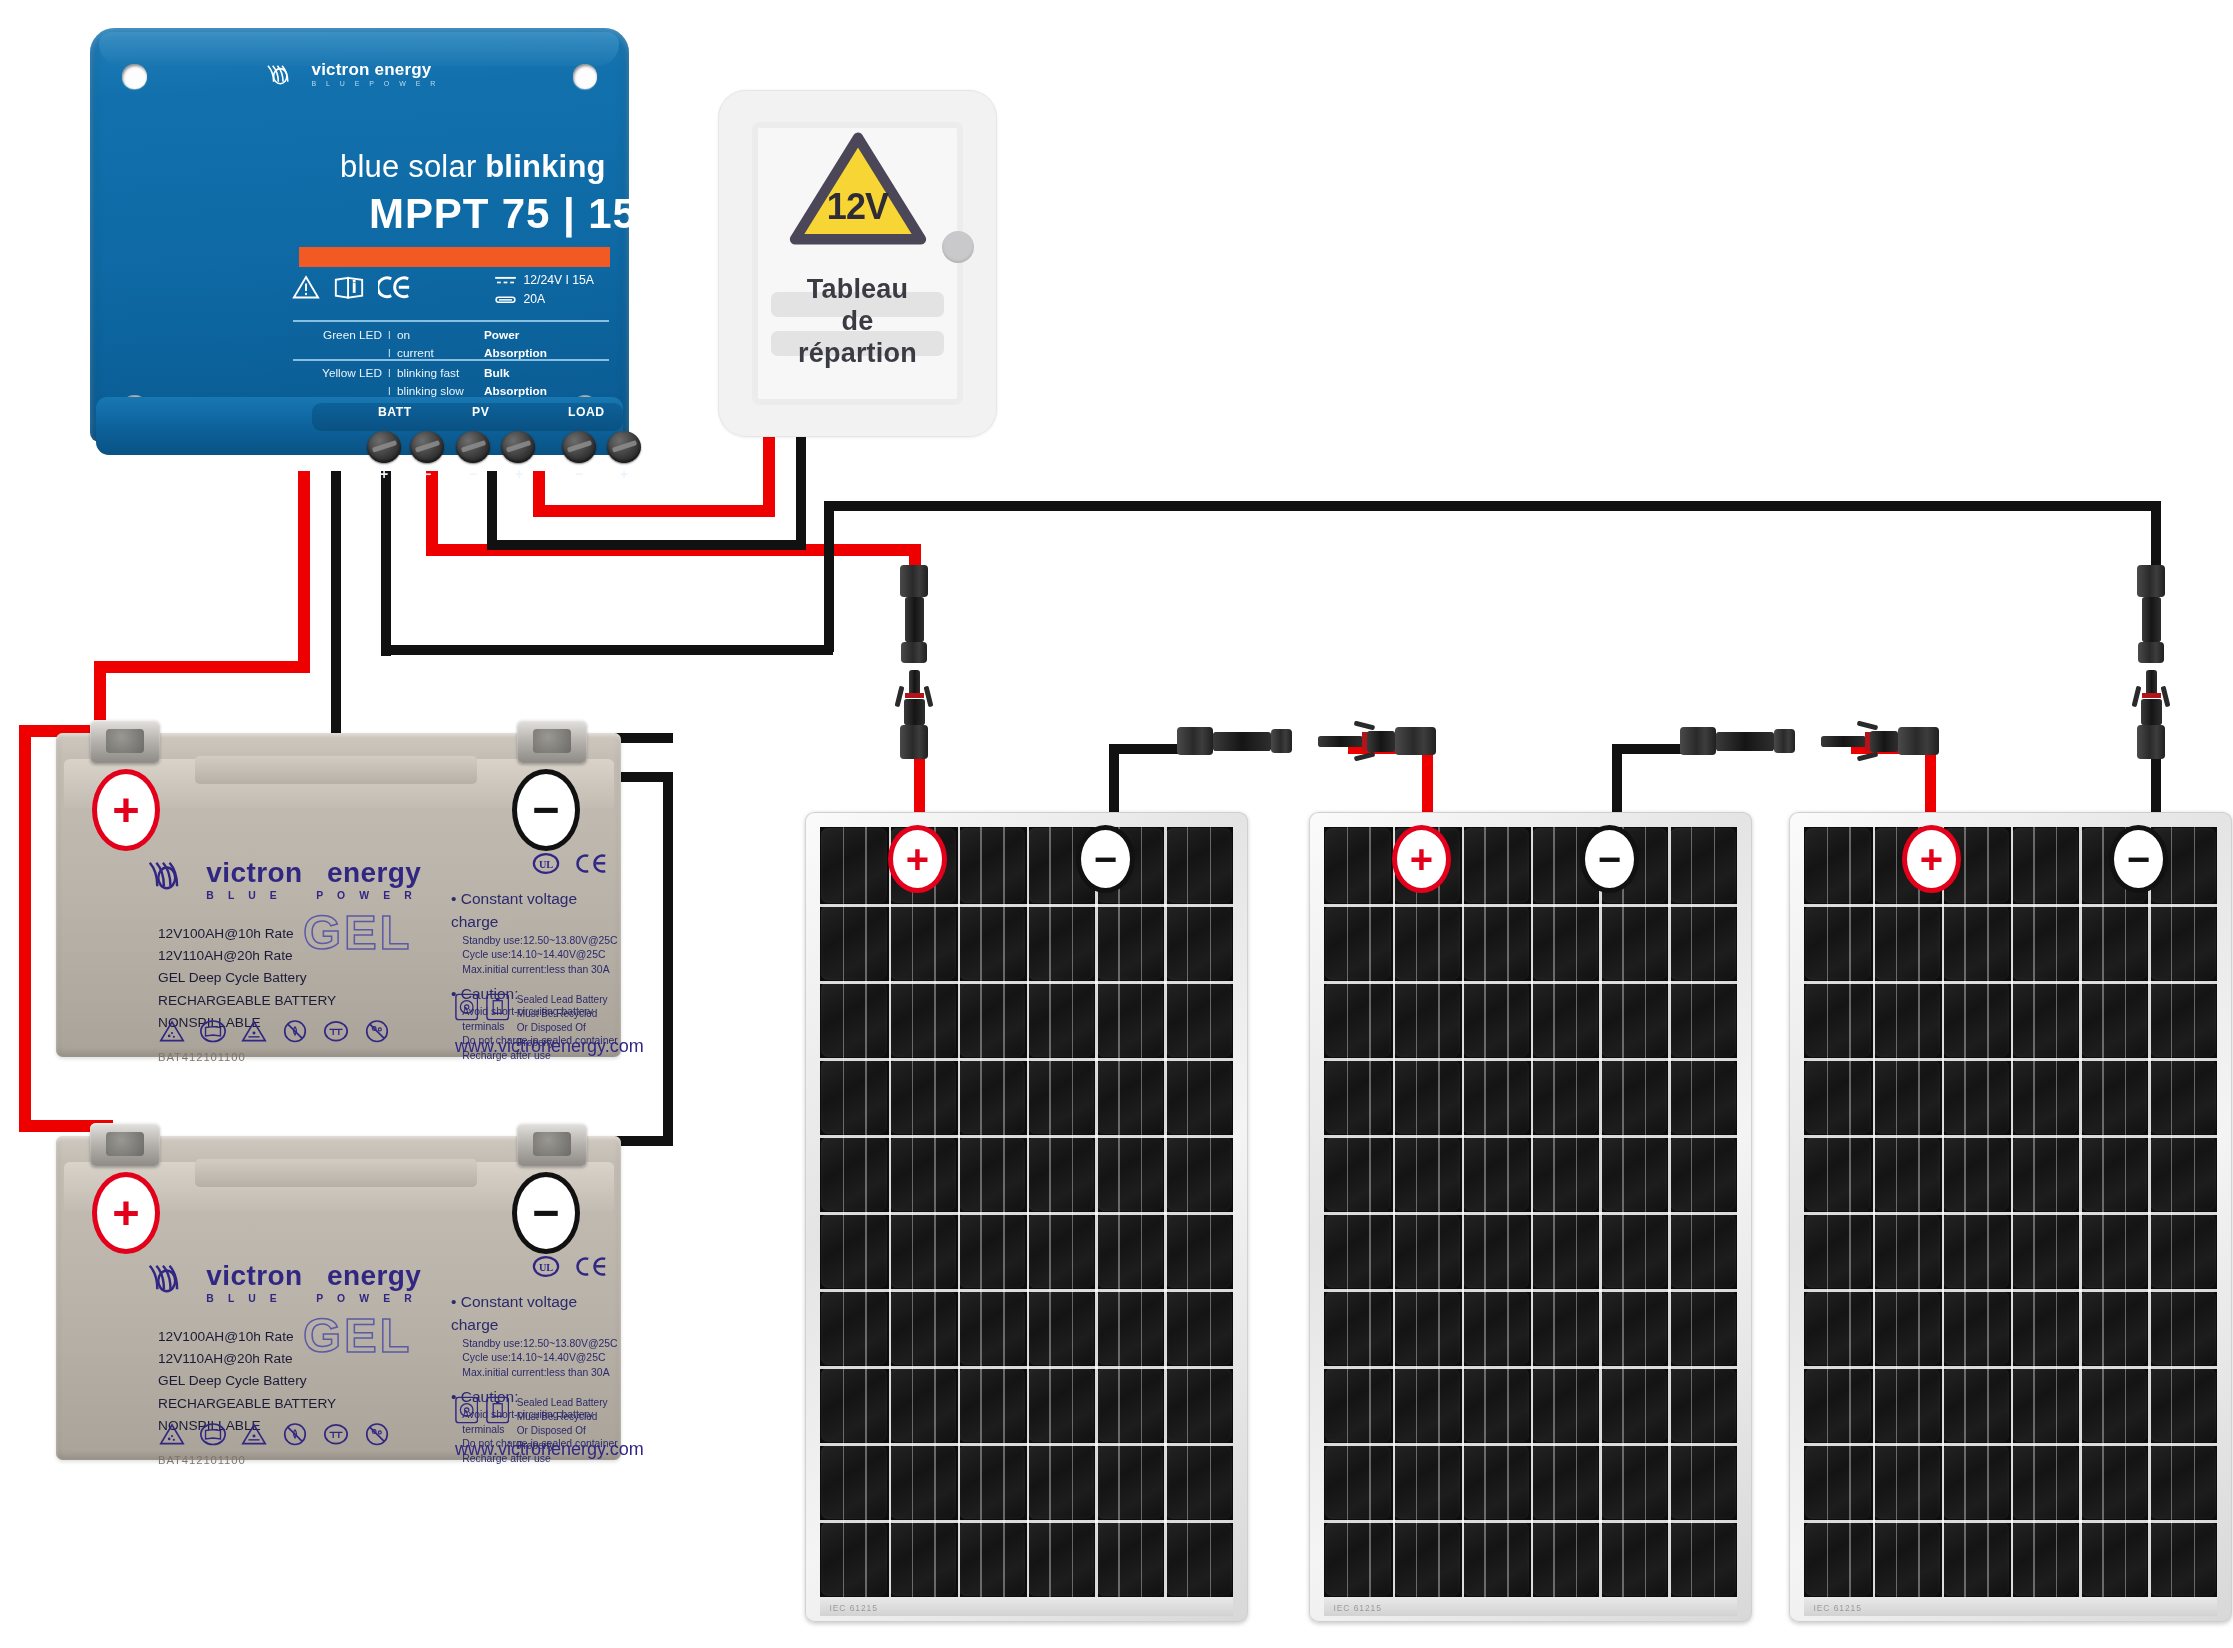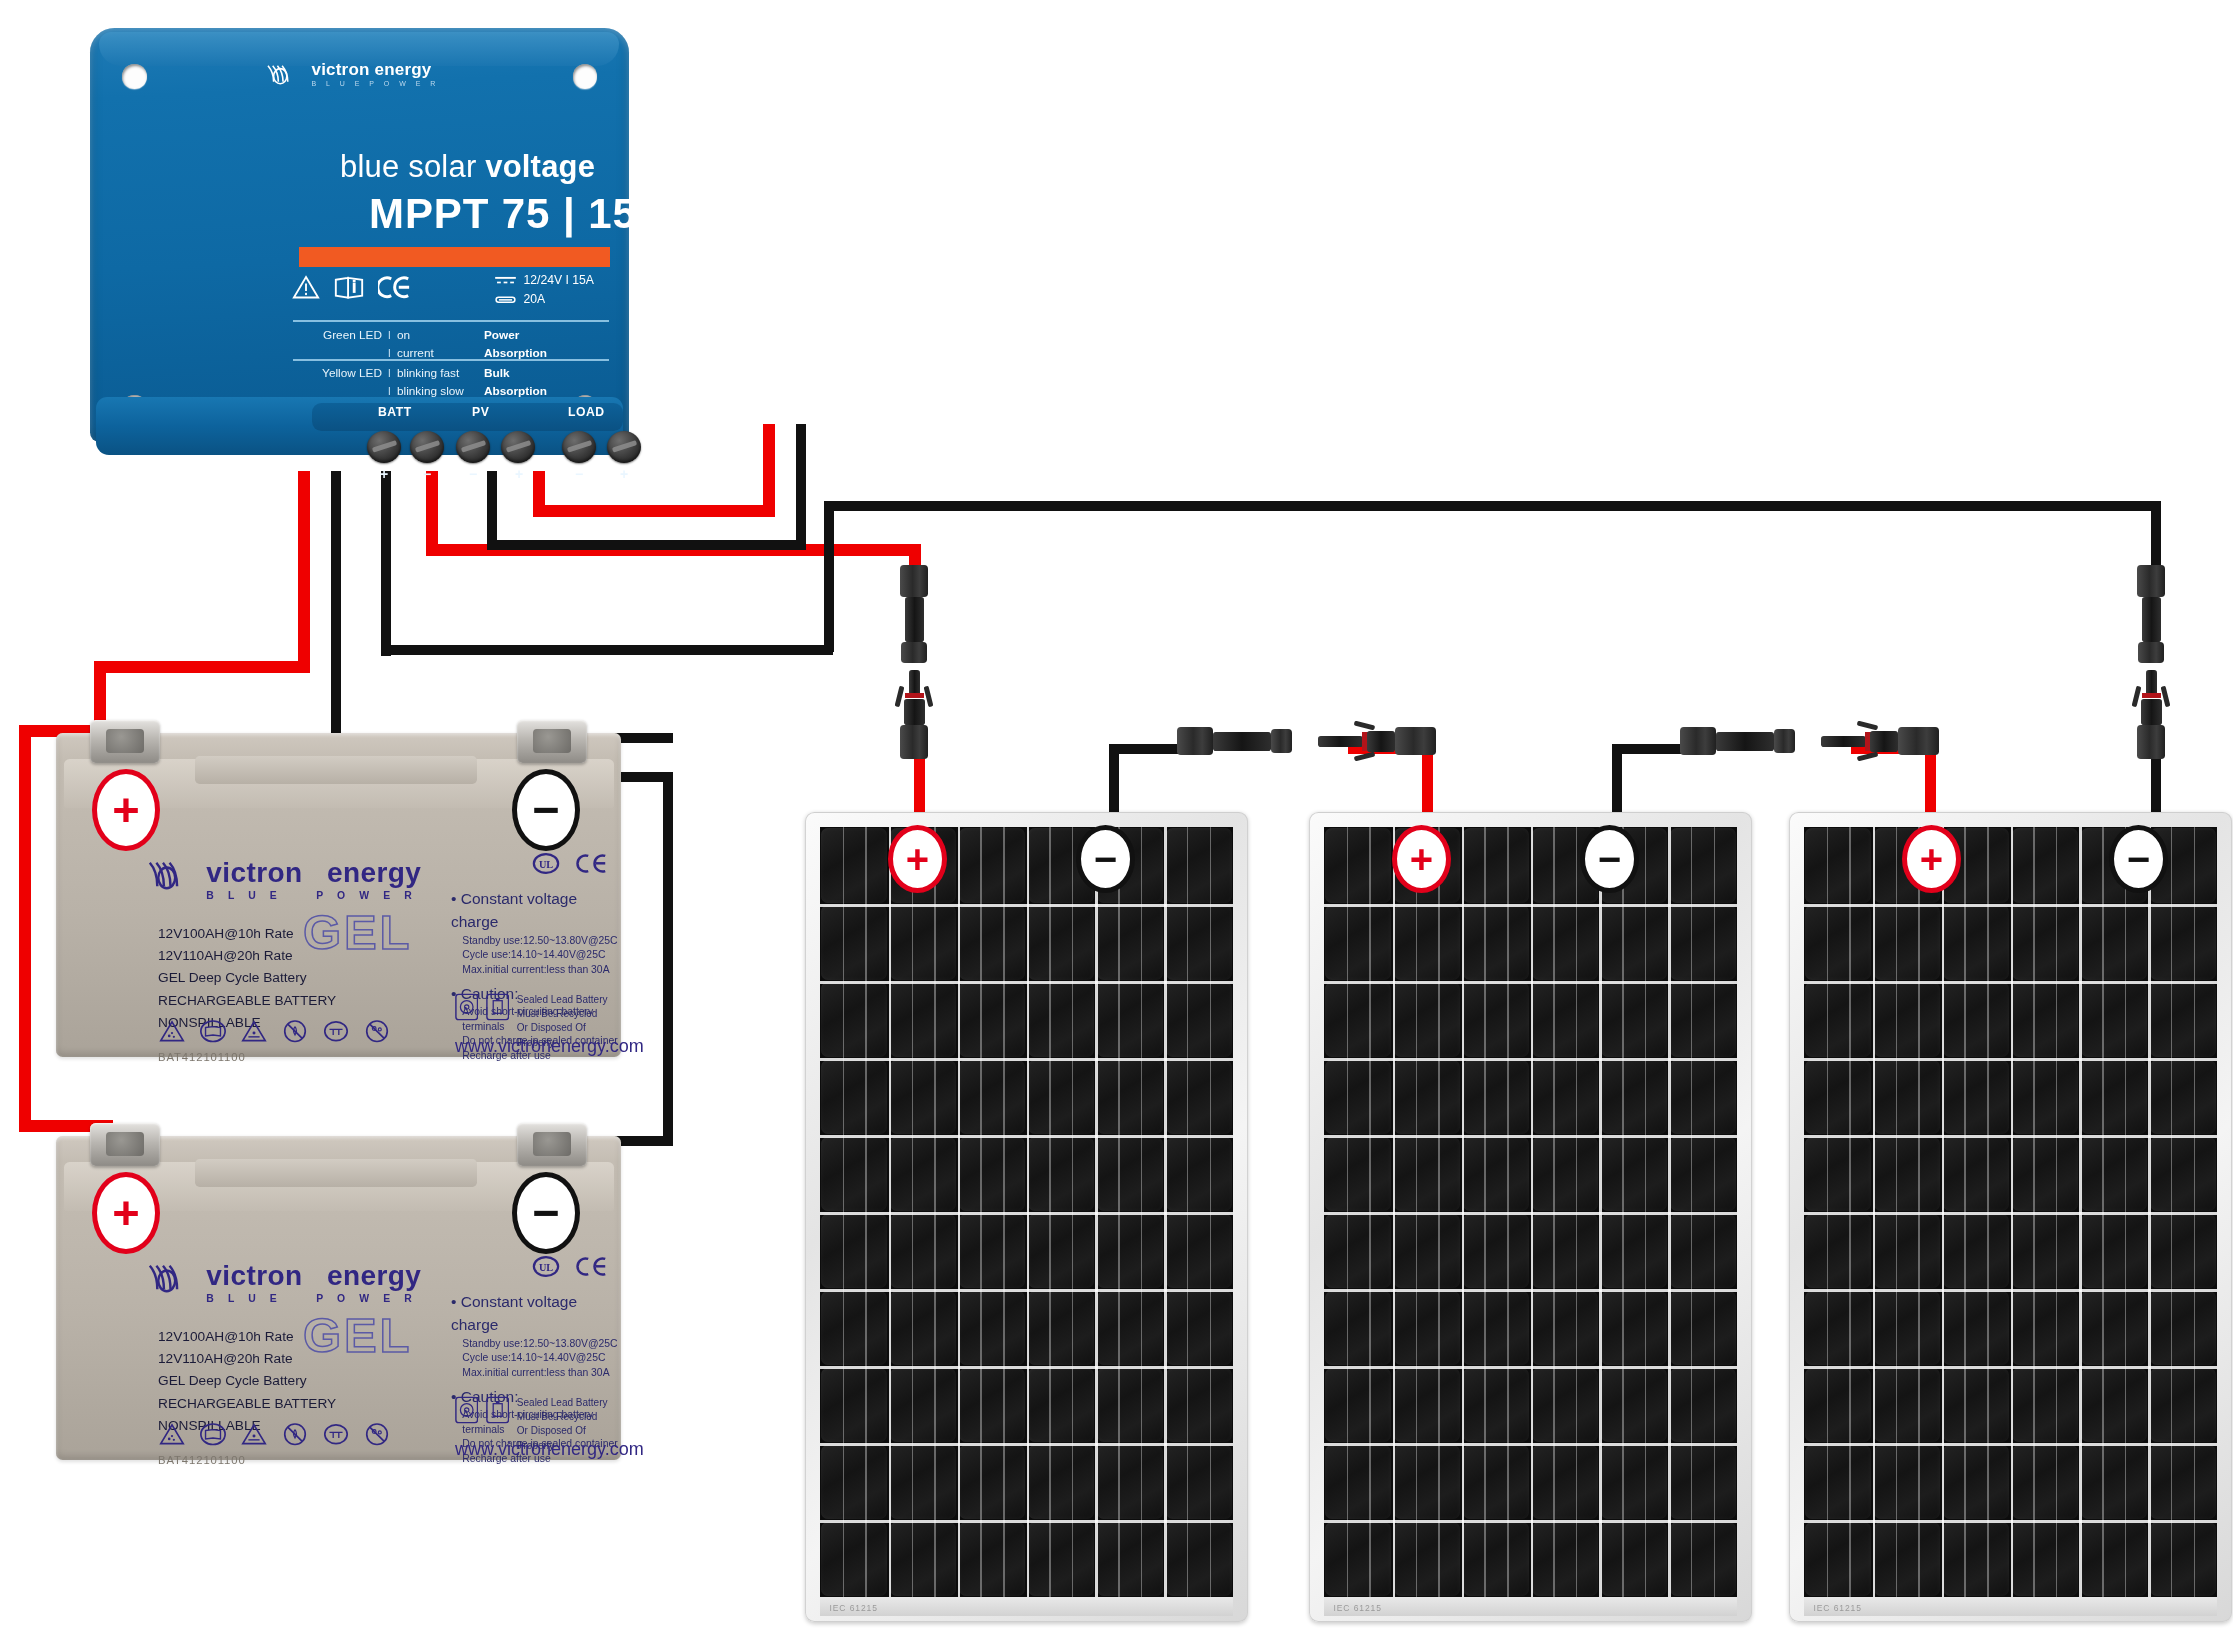--- a/index.html
+++ b/index.html
@@ -260,21 +260,21 @@
             <ellipse cx="16" cy="14" rx="7" ry="8"></ellipse>
           </g>
         </svg>
         <div>
           <div class="cc-brand-txt">victron energy</div>
           <div class="cc-brand-sub">B L U E   P O W E R</div>
         </div>
       </div>
 
       <div class="cc-title">
-        <span>blue solar </span><b>voltage</b>
+        <span>blue solar </span><b>blinking</b>
       </div>
       <div class="cc-model">MPPT 75 | 15</div>
       <div class="cc-orange"></div>
 
       <div class="cc-icons">
         <svg width="28" height="24.5" viewBox="0 0 30 26">
           <path d="M15 2 L28 24 L2 24 Z" fill="none" stroke="#fff" stroke-width="2"></path>
           <rect x="14" y="9" width="2" height="8" fill="#fff"></rect>
             <rect x="14" y="19" width="2" height="2.4" fill="#fff"></rect>
         </svg>
@@ -342,20 +342,40 @@
     <div class="screw" style="left:517px;top:403px;"></div>
 
     <div class="pol" style="left:290px;top:439px;">+</div>
     <div class="pol" style="left:333px;top:439px;">−</div>
     <div class="pol" style="left:379px;top:439px;">−</div>
     <div class="pol" style="left:425px;top:439px;">+</div>
     <div class="pol" style="left:485px;top:439px;">−</div>
     <div class="pol" style="left:530px;top:439px;">+</div>
   </div>
 
+  <div id="panelbox">
+    <div class="pb-shell"></div>
+    <div class="pb-frame"></div>
+
+    <div class="pb-warn">
+      <svg width="141" height="121" viewBox="0 0 150 128">
+        <path d="M75 10 L142 118 L8 118 Z" fill="#f6d534" stroke="#4b4759" stroke-width="11" stroke-linejoin="round"></path>
+      </svg>
+      <div style="position:absolute;left:0;right:0;top:58px;text-align:center;color:#2f2c38;font-size:36px;font-weight:bold;letter-spacing:-0.9px;">12V</div>
+    </div>
+
+    <div class="pb-knob"></div>
+
+    <div class="pb-slot" style="left:53px;top:202px;width:173px;height:24.5px;"></div>
+    <div class="pb-slot" style="left:53px;top:241px;width:173px;height:24.5px;"></div>
+
+    <div class="pb-txt" style="top:186px;">Tableau</div>
+    <div class="pb-txt" style="top:218px;">de</div>
+    <div class="pb-txt" style="top:250px;">répartion</div>
+  </div>
 
   <div class="battery" style="left:56px;top:699px;">
     <div class="bat-shell">
       <div class="bat-lid"></div>
       <div class="bat-handle"></div>
     </div>
     <div class="bat-term" style="left:34px;top:21px;"></div>
     <div class="bat-term" style="right:34px;top:21px;"></div>
 
     <div class="pm-badge pm-plus" style="left:36px;top:70px;">+</div>

